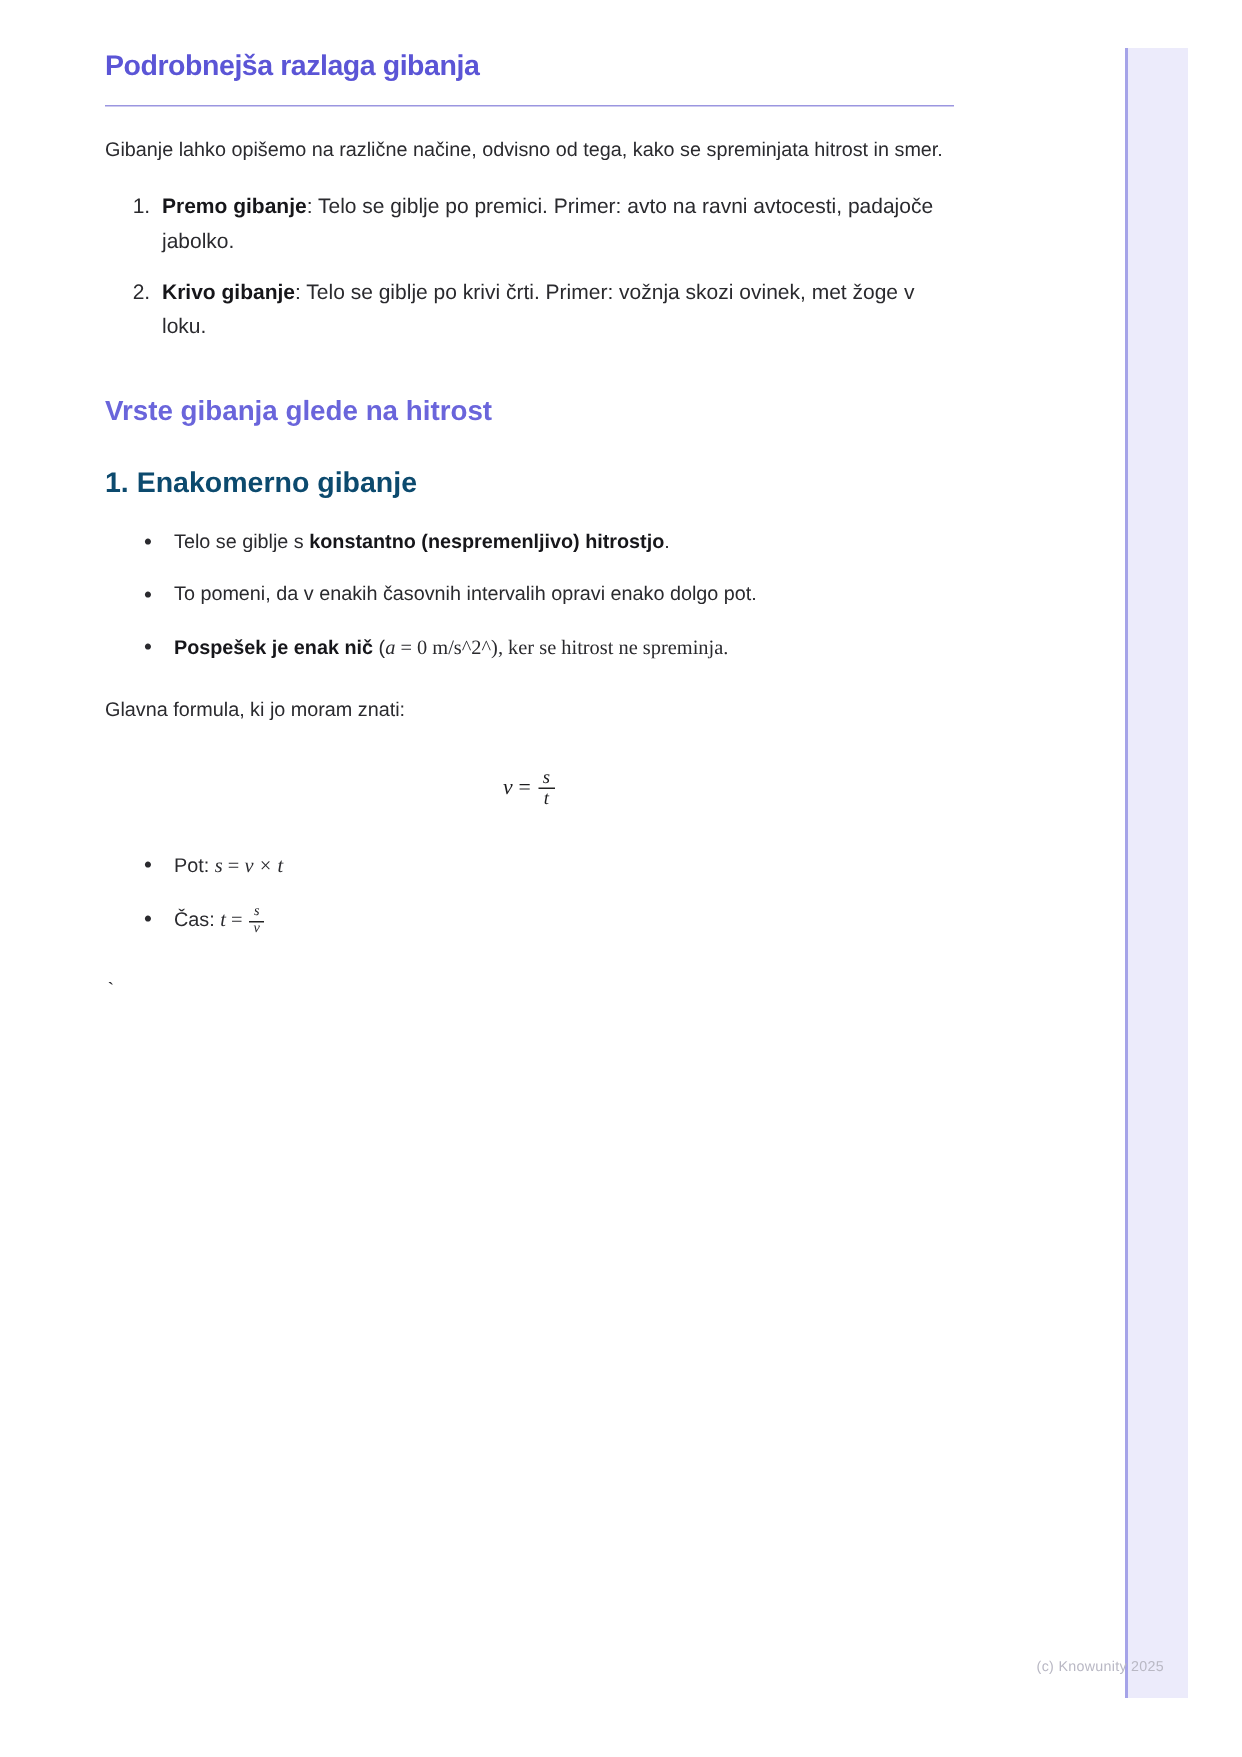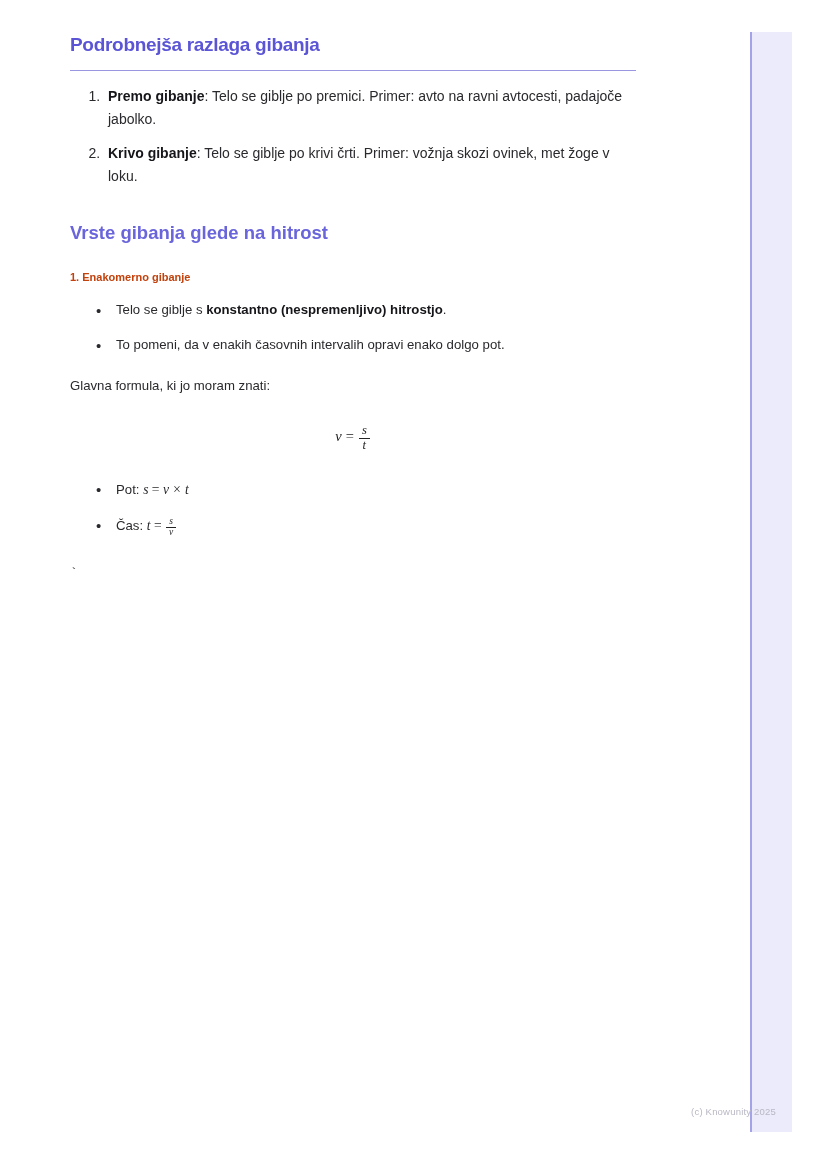--- a/index.html
+++ b/index.html
@@ -50,23 +50,23 @@
     text-align: justify;
   }
   h2.section {
     font-size: 18.5px;
     font-weight: bold;
     color: #6a65db;
     margin: 32px 0 0 0;
     line-height: 1.3;
   }
   h3.subsection {
-    font-size: 11px;
+    font-size: 19px;
     font-weight: bold;
-    color: #c2410c;
+    color: #0c4a6e;
     margin: 26px 0 0 0;
   }
   ol.numbered {
     margin: 14px 0 0 0;
     padding-left: 34px;
   }
   ol.numbered li {
     font-size: 14px;
     line-height: 1.68;
     margin-bottom: 10px;
@@ -146,38 +146,42 @@
 </head>
 <body>
 
 <div class="side-panel"></div>
 
 <div class="page">
 
   <h1 class="doc-title">Podrobnejša razlaga gibanja</h1>
   <div class="title-rule"></div>
 
+  <p class="body">Gibanje lahko opišemo na različne načine, odvisno od tega, kako se spreminjata hitrost in smer.</p>
 
 
   <ol class="numbered">
     <li><b>Premo gibanje</b><span>: Telo se giblje po premici. Primer: avto na ravni avtocesti, padajoče jabolko.</span></li>
     <li><b>Krivo gibanje</b><span>: Telo se giblje po krivi črti. Primer: vožnja skozi ovinek, met žoge v loku.</span></li>
   </ol>
 
   <h2 class="section">Vrste gibanja glede na hitrost</h2>
 
   <h3 class="subsection">1. Enakomerno gibanje</h3>
 
 
   <ul class="bullets">
     <li>
       <span>Telo se giblje s </span><b>konstantno (nespremenljivo) hitrostjo</b><span>.</span>
     </li>
     <li>
       <span>To pomeni, da v enakih časovnih intervalih opravi enako dolgo pot.</span>
+    </li>
+    <li>
+      <b>Pospešek je enak nič</b><span class="inline-math-wrap"> (<span class="mathi">a</span><span class="mathr"> = 0 m/s^2^), ker se hitrost ne spreminja.</span></span>
     </li>
   </ul>
 
   <p class="body">Glavna formula, ki jo moram znati:</p>
 
   <div class="formula-block">
     <span class="eq">v</span>
     <span class="eq" style="font-style:normal;">=</span>
     <span class="frac">
       <span class="num">s</span>

